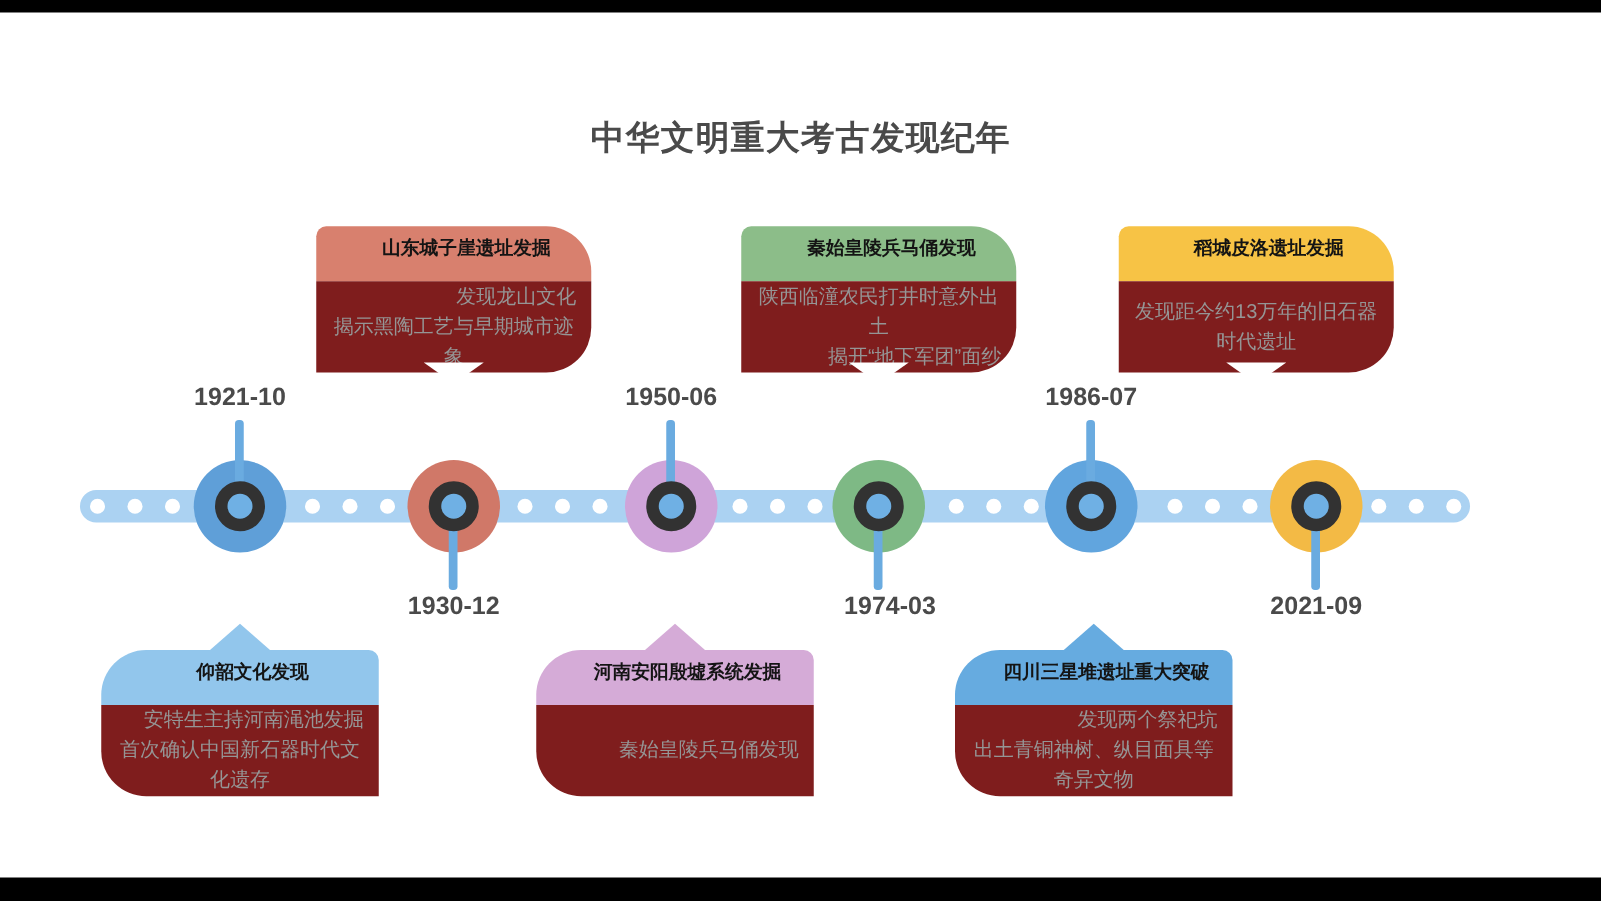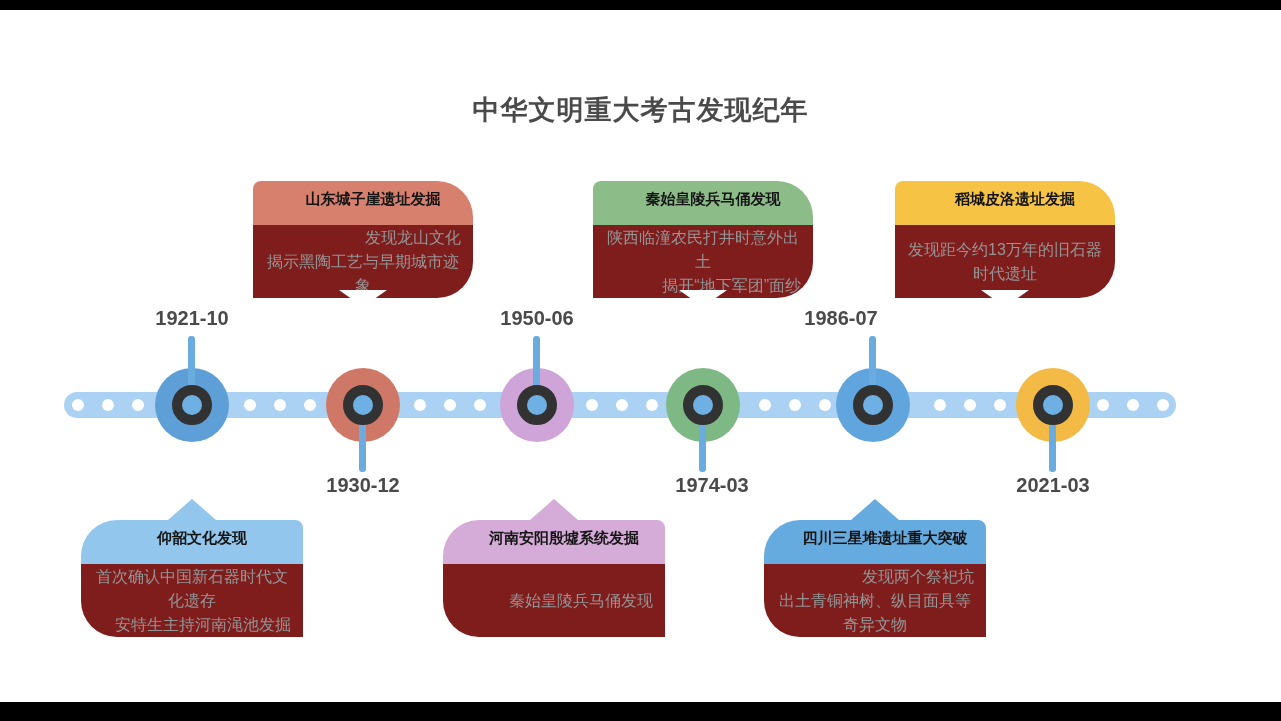--- a/index.html
+++ b/index.html
@@ -86,43 +86,43 @@
     </div>
 
   <div class="node-outer" style="left: 155px; --c: #5f9fd8;"></div>
   <div class="stem up" style="left:188px"></div>
   <div class="node-ring" style="left:172px"></div>
   <div class="date up" style="left:122px">1921-10</div>
   <div class="card bottom" style="left: 81px; --c: #92c6ec;">
     <div class="ptr"></div>
     <div class="card-header">仰韶文化发现</div>
     <div class="card-body">
+      <div>安特生主持河南渑池发掘</div>
       <div>首次确认中国新石器时代文化遗存</div>
-      <div>安特生主持河南渑池发掘</div>
     </div>
   </div>
 
   <div class="node-outer" style="left: 326px; --c: #d07868;"></div>
   <div class="stem down" style="left:359px"></div>
   <div class="node-ring" style="left:343px"></div>
   <div class="date down" style="left:293px">1930-12</div>
   <div class="card top" style="left: 253px; --c: #d8806e;">
     <div class="card-header">山东城子崖遗址发掘</div>
     <div class="card-body">
       <div>发现龙山文化</div>
       <div>揭示黑陶工艺与早期城市迹象</div>
     </div>
     <div class="ptr"></div>
   </div>
 
   <div class="node-outer" style="left: 500px; --c: #cfa4d9;"></div>
   <div class="stem up" style="left:533px"></div>
   <div class="node-ring" style="left:517px"></div>
   <div class="date up" style="left:467px">1950-06</div>
-  <div class="card bottom" style="left: 443px; --c: #d5abd7;">
+  <div class="card bottom" style="left: 429px; --c: #d5abd7;">
     <div class="ptr"></div>
     <div class="card-header">河南安阳殷墟系统发掘</div>
     <div class="card-body">
       <div>秦始皇陵兵马俑发现</div>
     </div>
   </div>
 
   <div class="node-outer" style="left: 666px; --c: #7eb985;"></div>
   <div class="stem down" style="left:699px"></div>
   <div class="node-ring" style="left:683px"></div>
@@ -132,34 +132,34 @@
     <div class="card-body">
       <div>陕西临潼农民打井时意外出土</div>
       <div>揭开“地下军团”面纱</div>
     </div>
     <div class="ptr"></div>
   </div>
 
   <div class="node-outer" style="left: 836px; --c: #61a5de;"></div>
   <div class="stem up" style="left:869px"></div>
   <div class="node-ring" style="left:853px"></div>
-  <div class="date up" style="left:771px">1986-07</div>
+  <div class="date up" style="left:803px">1986-07</div>
   <div class="card bottom" style="left: 764px; --c: #66abe0;">
     <div class="ptr"></div>
     <div class="card-header">四川三星堆遗址重大突破</div>
     <div class="card-body">
       <div>发现两个祭祀坑</div>
       <div>出土青铜神树、纵目面具等奇异文物</div>
     </div>
   </div>
 
   <div class="node-outer" style="left: 1016px; --c: #f3ba45;"></div>
   <div class="stem down" style="left:1049px"></div>
   <div class="node-ring" style="left:1033px"></div>
-  <div class="date down" style="left:983px">2021-03</div>
+  <div class="date down" style="left:983px">2021-09</div>
   <div class="card top" style="left: 895px; --c: #f7c345;">
     <div class="card-header">稻城皮洛遗址发掘</div>
     <div class="card-body">
       <div>发现距今约13万年的旧石器时代遗址</div>
     </div>
     <div class="ptr"></div>
   </div>
 </div>
 
 </body></html>

